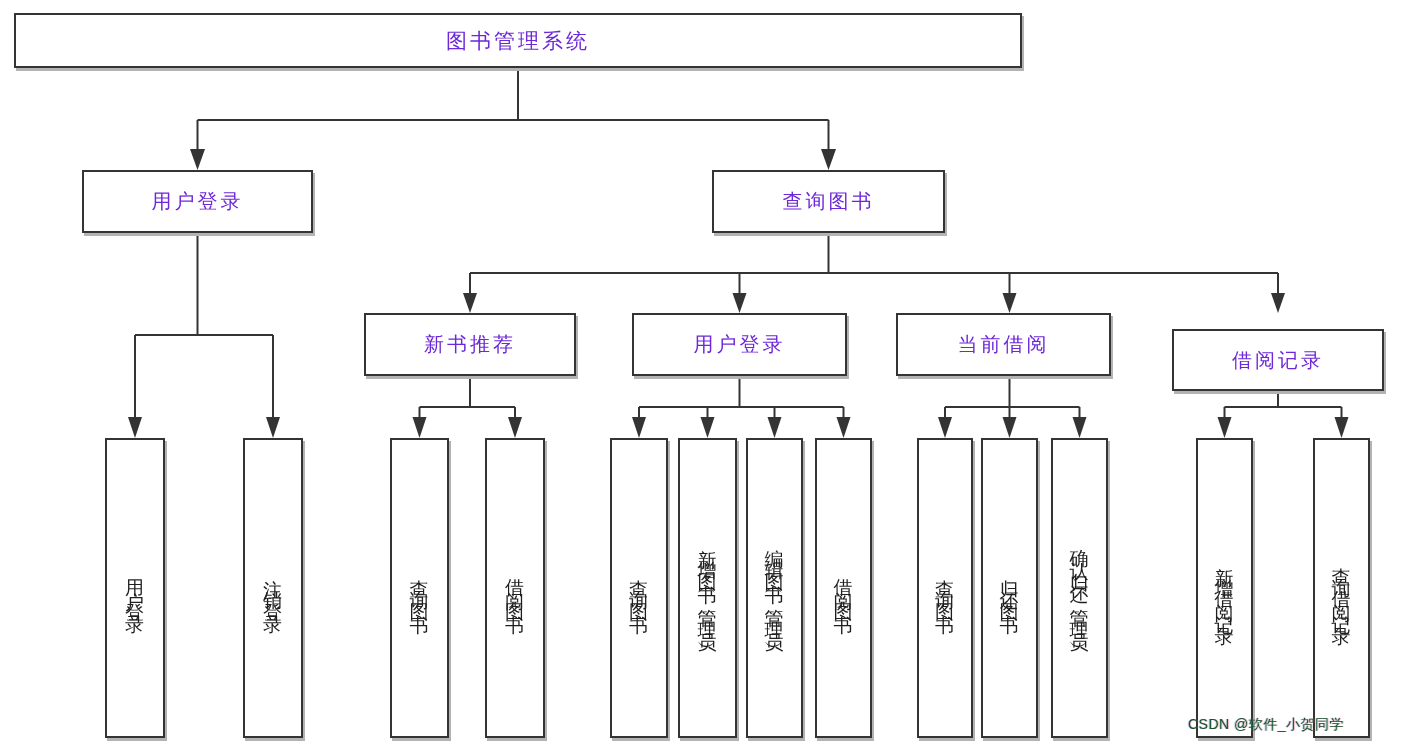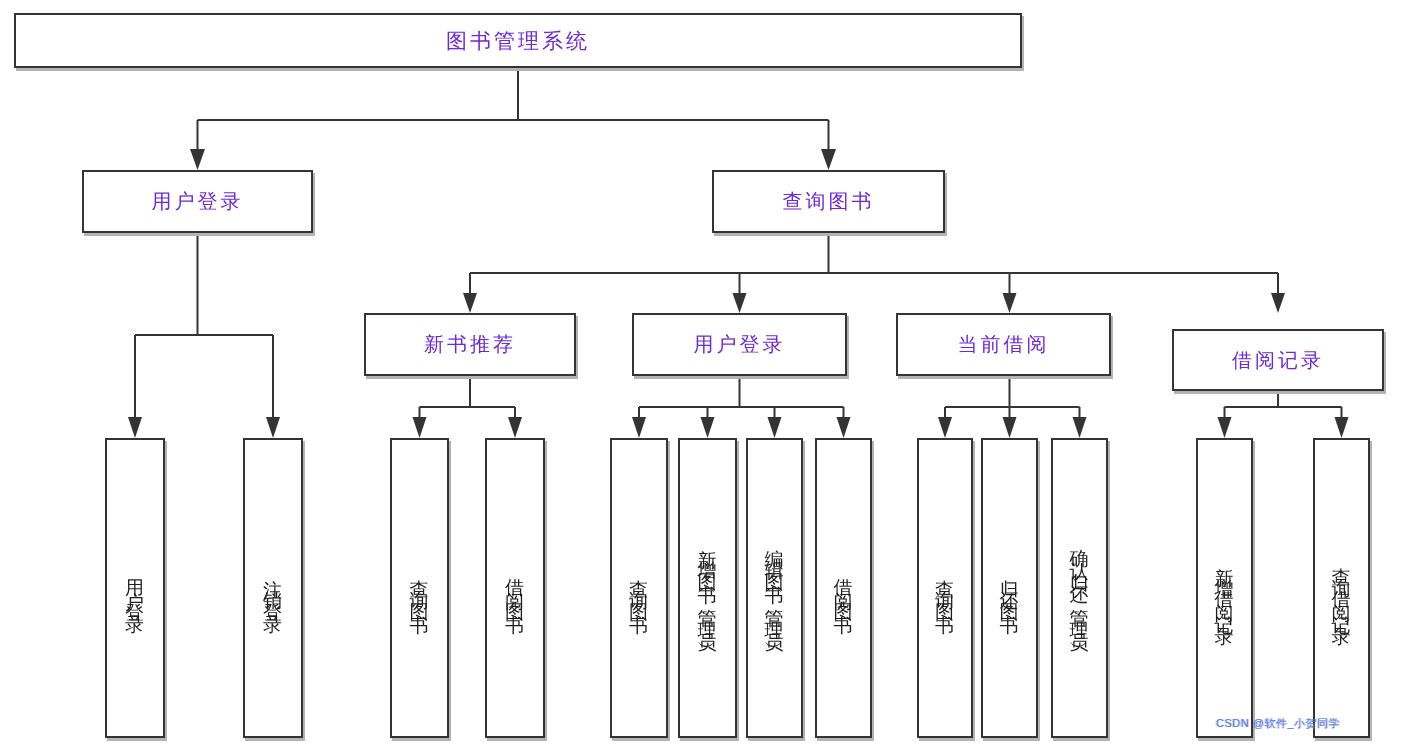--- a/index.html
+++ b/index.html
@@ -17,22 +17,22 @@
   }
   .hlabel{font-size:20px;letter-spacing:3px;color:#6d28d9;white-space:nowrap;}
   .root .hlabel{font-size:21px;}
   .leaf{height:300px;}
   .vlabel{
     writing-mode:vertical-rl;text-orientation:mixed;
     font-size:19px;letter-spacing:12px;line-height:1;
     white-space:nowrap;color:#1f1f1f;
   }
   .watermark{
-    position:absolute;z-index:2;left:1216px;top:716px;
-    font-size:11px;letter-spacing:0.5px;color:#3b82f6;
+    position:absolute;z-index:2;left:1188px;top:716px;
+    font-size:14px;letter-spacing:0.5px;color:#14532d;
     text-shadow:1px 0 0 rgba(225,90,90,0.40), -1px 0 0 rgba(95,125,230,0.35);
     white-space:nowrap;
   }
   svg line, svg path{stroke:#343434;stroke-width:2;fill:none;}
   svg polygon{fill:#343434;stroke:none;}
 </style>
 </head>
 <body>
 
 <svg id="connectors" width="1405" height="747" aria-hidden="true">

